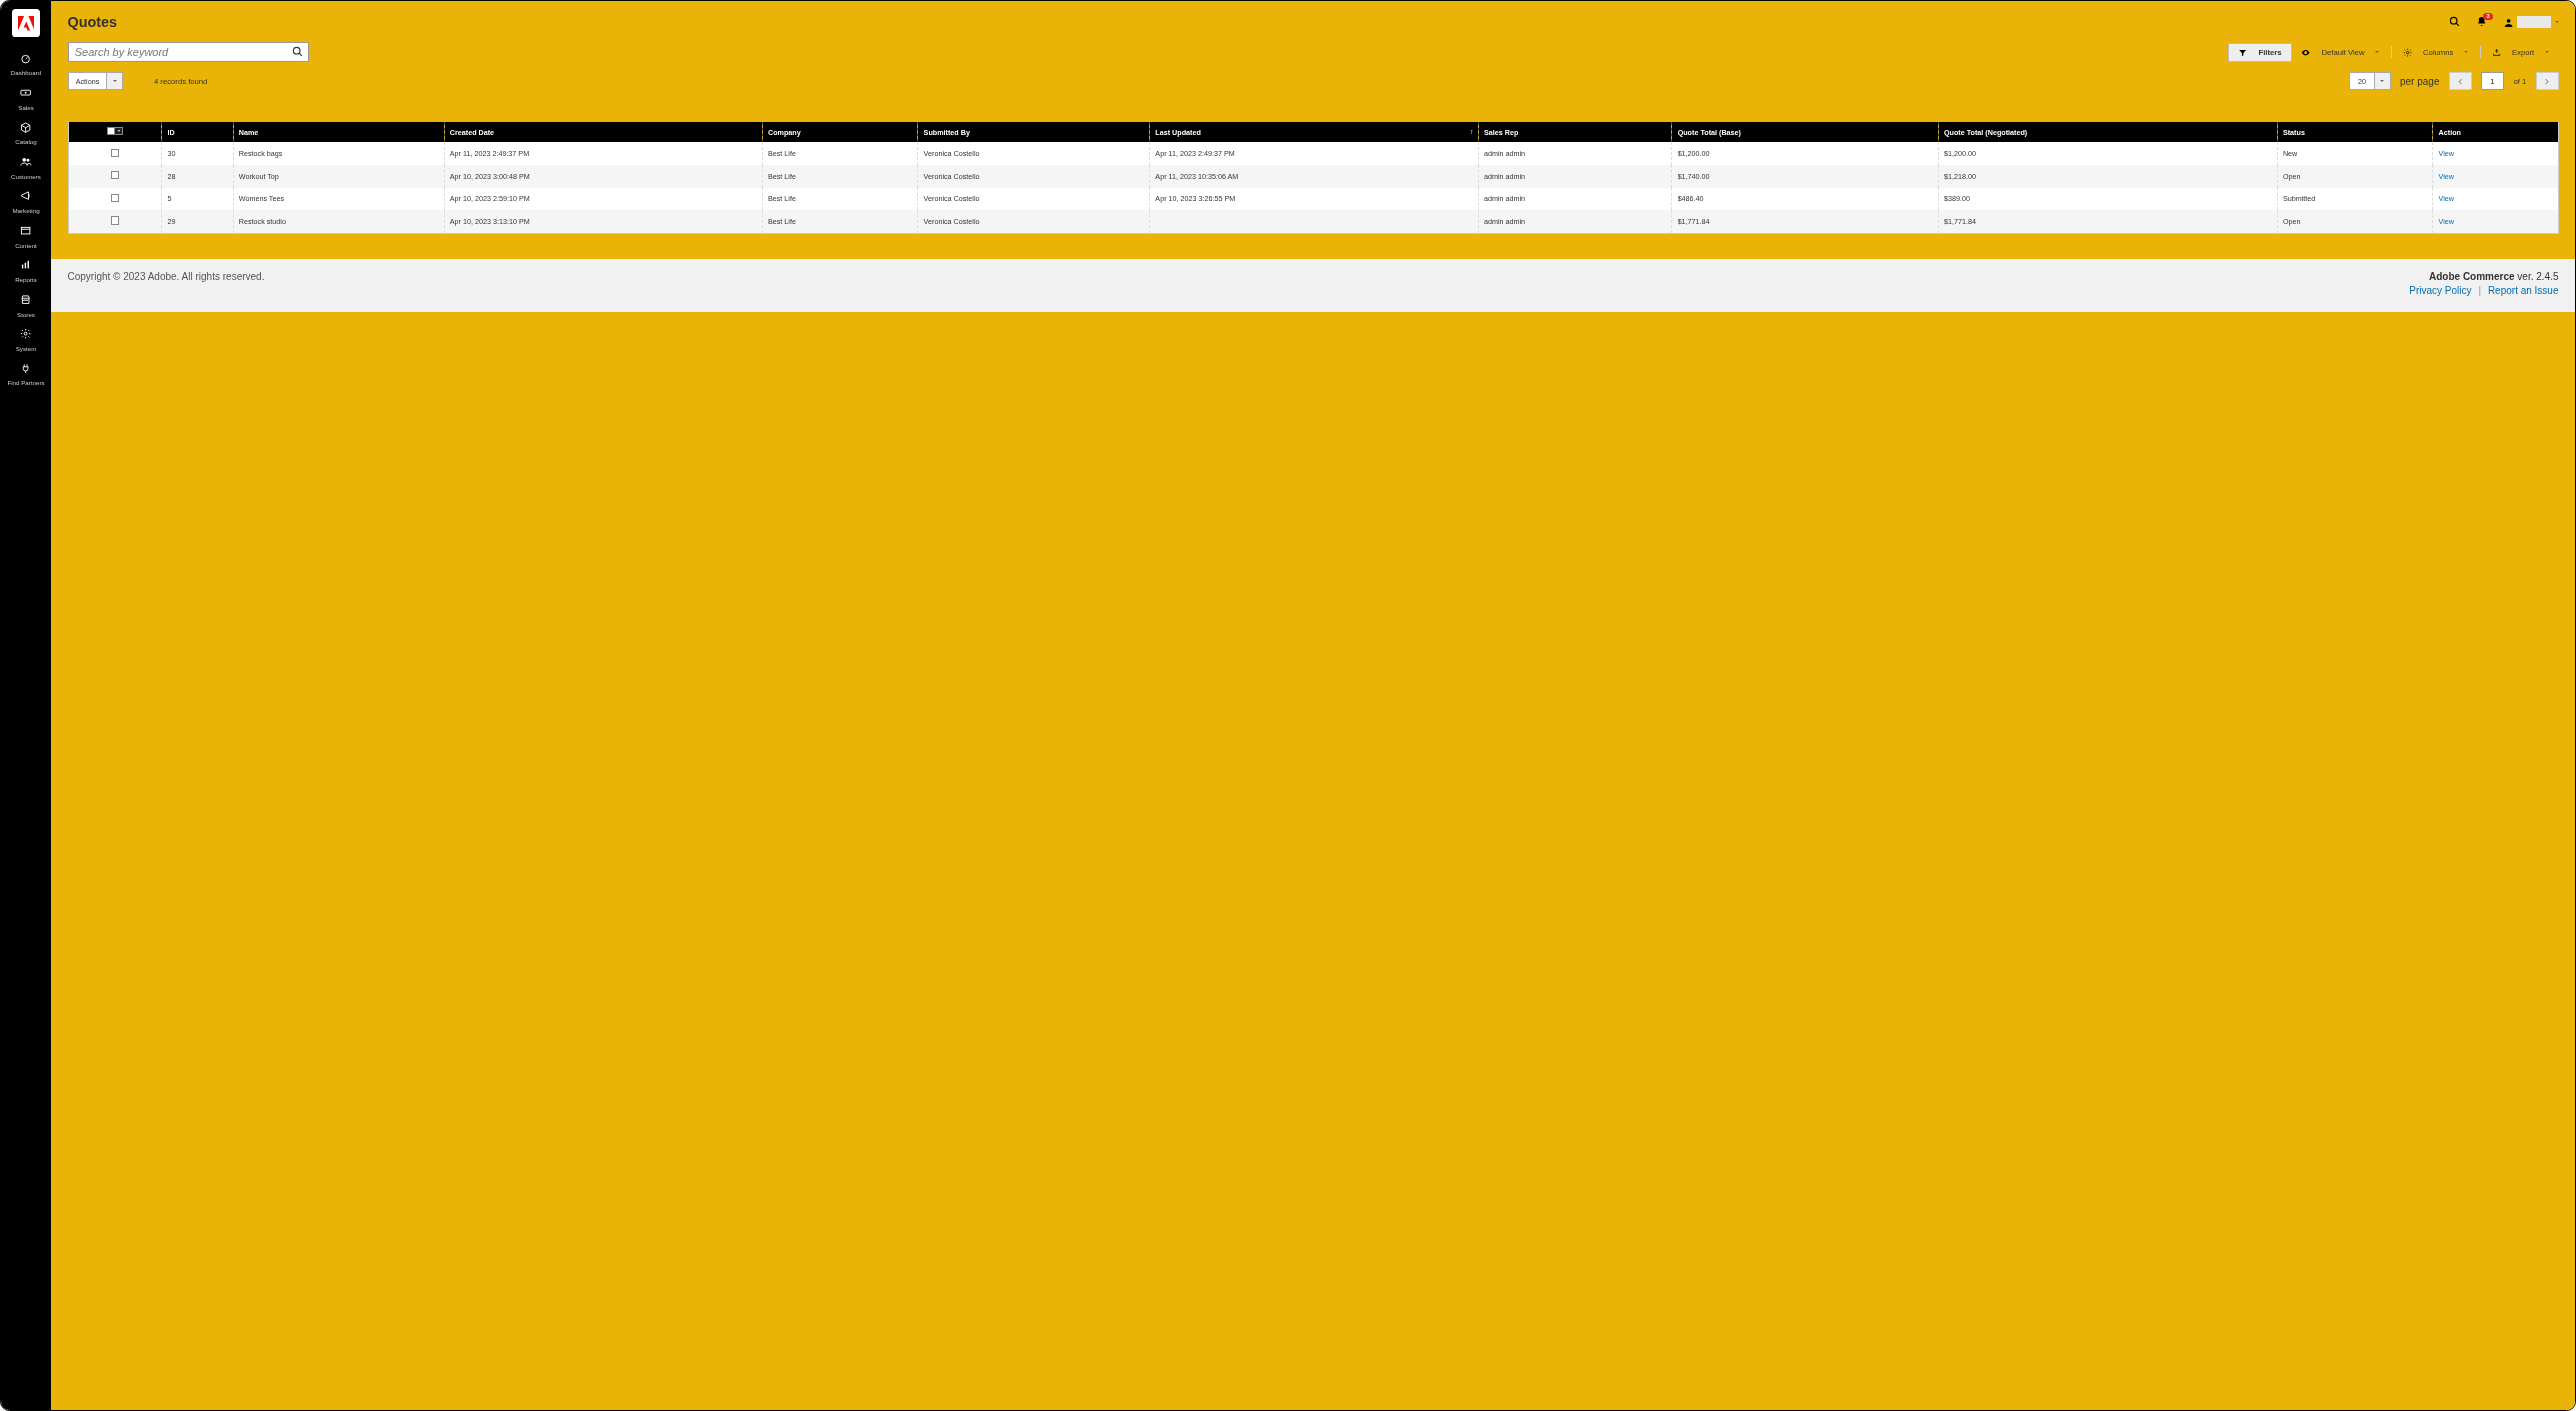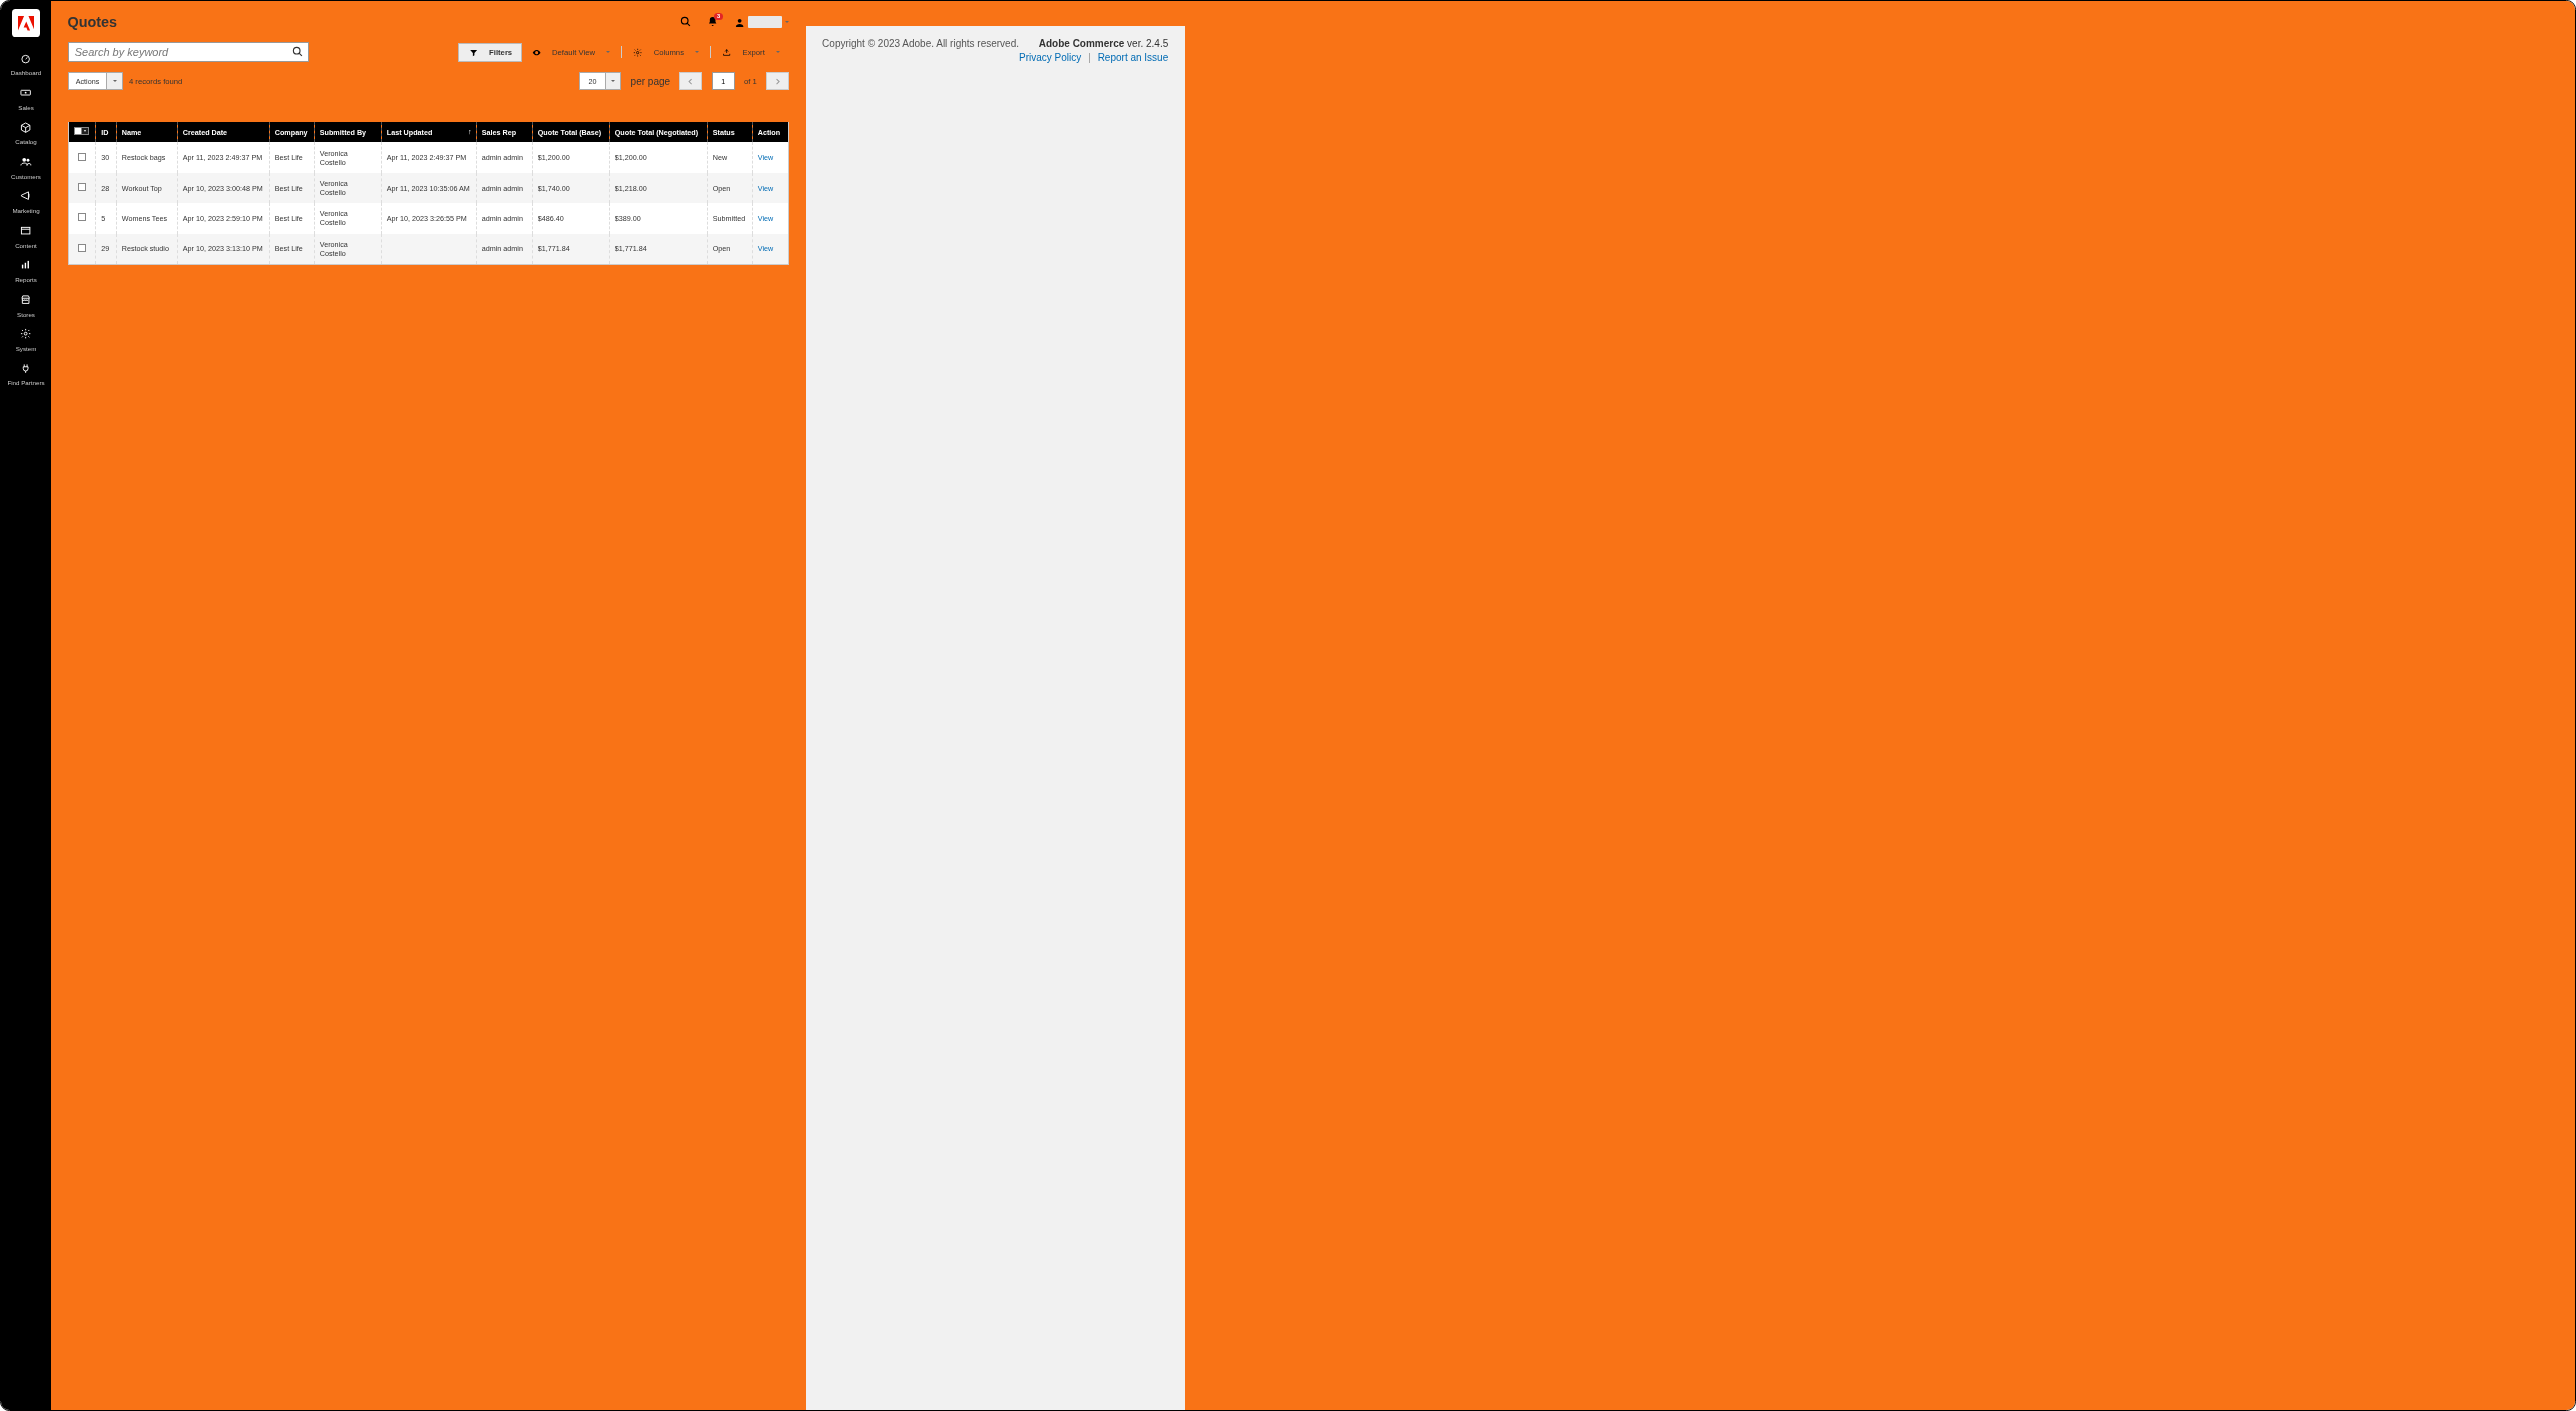--- a/index.html
+++ b/index.html
@@ -5,21 +5,21 @@
     * { box-sizing: border-box; margin: 0; padding: 0; }
     body { font-family: -apple-system, BlinkMacSystemFont, "Segoe UI", Helvetica, Arial, sans-serif; font-size: 7.2px; background: #fff; color: #333; border: 1.5px solid #000; border-radius: 9.3px; overflow: hidden; display:flex; height: 100vh; min-height:371px;}
     
     .sidebar { width: 50px; background: #000; color: #fff; display: flex; flex-direction: column; align-items: center; padding-top: 8.2px; }
     .logo-box { width: 28px; height: 28px; background: #fff; border-radius: 3.6px; display:flex; align-items:center; justify-content:center; margin-bottom: 11.3px;}
     .logo-box svg { width: 16.5px; height: 16.5px; }
     .nav-item { display:flex; flex-direction:column; align-items:center; padding: 4.1px 0 6.7px; width:100%; cursor:pointer; text-align:center;}
     .nav-item .nav-icon { font-size:10.3px; line-height:1;}
     .nav-item .label { font-size: 6.2px; margin-top: 3.1px; color:#ccc;}
     
-    .main { flex:1; display:flex; flex-direction:row; background:#f97316; }
+    .main { flex:1; display:flex; flex-direction:column; background:#eab308; }
     .content { padding: 9.3px 16.5px 0; }
     
     .page-header { display:flex; align-items:center; justify-content:space-between; height: 24px; }
     .page-title { font-size: 14.4px; font-weight: 700; }
     .header-icons { display:flex; align-items:center; gap:15.5px;}
     .header-icon { position:relative; cursor:pointer; }
     .header-icon svg { width:11.3px; height:11.3px; }
     .badge { position:absolute; top:-3.1px; right:-5.2px; background:#e22626; color:#fff; border-radius:4.6px; font-size:5.7px; padding:0.5px 3.1px; font-weight:700;}
     .admin-name { background:#e9e9e9; color:#e9e9e9; padding: 1.5px 7.2px; border-radius:1px;}
     .admin-combo { display:flex; align-items:center; gap:3.1px; cursor:pointer;}
@@ -32,21 +32,21 @@
     .search-icon { position:absolute; right:5.2px; top:3.1px; }
     .search-icon svg { width:11.3px; height:11.3px;}
     
     .tool-right { display:flex; align-items:center;}
     .tool-btn { display:flex; align-items:center; gap:11px; padding: 4.1px 9.3px; cursor:pointer; font-size:7.7px;}
     .filters-btn { background:#eee; border:0.5px solid #bbb; font-weight:700;}
     .divider-v { width:0.5px; height:12.4px; background:#ccc; margin:0 2.1px;}
     .tool-btn svg { width:9.3px; height:9.3px;}
     
     .toolbar2 { display:flex; align-items:center; justify-content:space-between; margin-top: 10.3px;}
-    .actions-wrap { display:flex; align-items:center; gap:6px;text-align:center;}
+    .actions-wrap { display:flex; align-items:center; gap:31px;text-align:center;}
     .select-box { display:flex; align-items:center; border:0.5px solid #aaa; height:17.5px; background:#fff;}
     .select-box .left { padding:0 7.2px;}
     .select-box .dd { width:15.5px; height:100%; border-left:0.5px solid #aaa; background:#efefef; display:flex; align-items:center; justify-content:center;}
     .records-text { font-size:7.7px; color:#333;}
     
     .pager { display:flex; align-items:center; gap:9.3px;}
     .page-size .left{ padding: 0 8.2px; font-weight:500; }
     .per-page { font-size:10px;}
     .page-btn { width:23px; height:17.5px; border:0.5px solid #ccc; background:#efefef; display:flex; align-items:center; justify-content:center; cursor:pointer;}
     .page-btn.disabled { background:#eee;}

